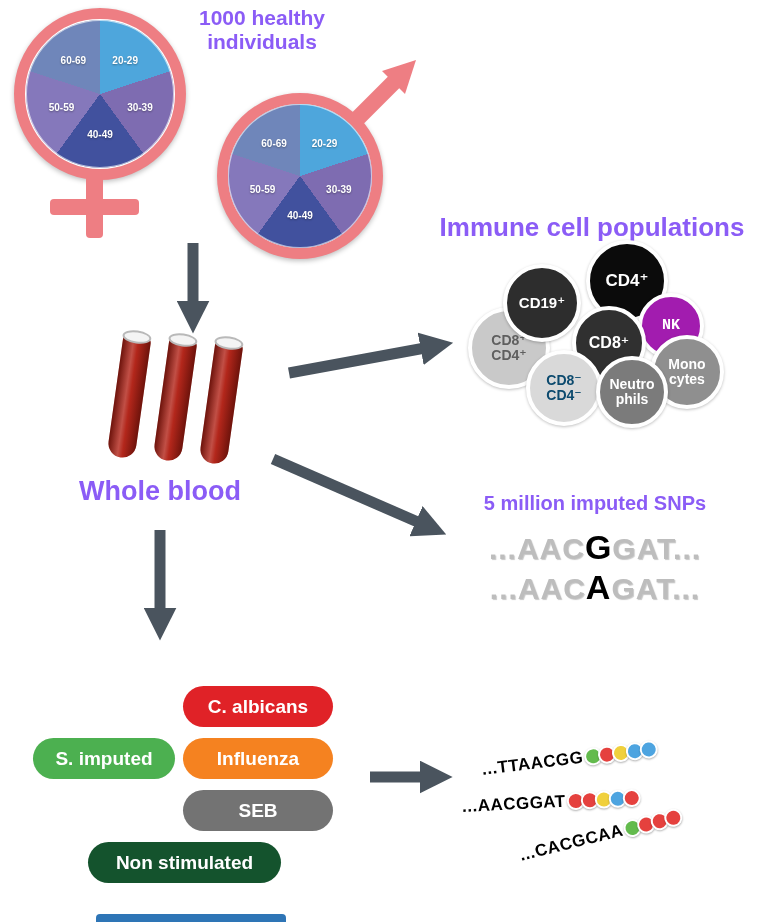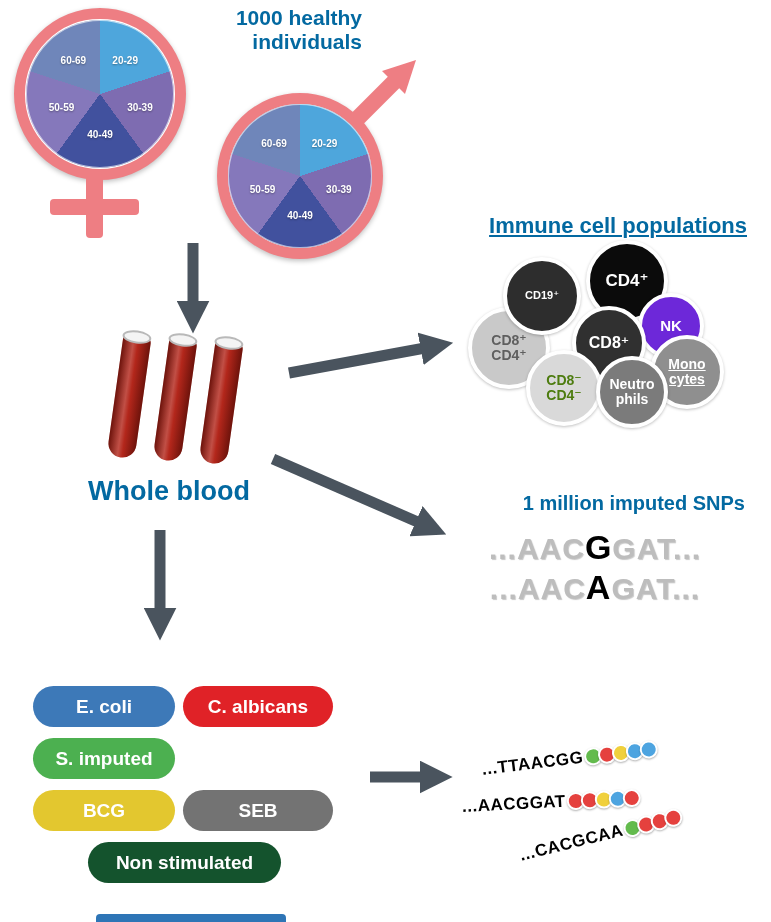--- a/index.html
+++ b/index.html
@@ -1,21 +1,21 @@
 <!DOCTYPE html>
 <html><head>
 <meta charset="utf-8">
 <style>
   * { margin:0; padding:0; box-sizing:border-box; }
   html,body { background:#fff; }
   body { font-family:"Liberation Sans","DejaVu Sans",sans-serif; }
   .canvas { position:relative; width:771px; height:922px; background:#fff; overflow:hidden; }
   .abs { position:absolute; }
   .preline { white-space:pre-line; }
-  .h-title { position:absolute; font-weight:bold; color:#0369a1; text-align:right; line-height:1.15; }
+  .h-title { position:absolute; font-weight:bold; color:#8b5cf6; text-align:center; line-height:1.15; }
 
   
   #cohort-title { left:162px; top:6px; width:200px; font-size:21px; }
 
   
   .sym-circle { position:absolute; border-radius:50%; border:11px solid #ee7e83; background:#fff;
                 box-shadow:0 2px 5px rgba(0,0,0,.25); }
   #female-circle { left:14px; top:8px; width:172px; height:172px; }
   #male-circle   { left:217px; top:93px; width:166px; height:166px; }
   .pie { position:absolute; border-radius:50%; box-shadow:inset 0 0 0 1px rgba(255,255,255,.6); }
@@ -34,31 +34,31 @@
               background:#f4f4f4; border:2px solid #b9b9b9; z-index:2; }
   .tube-body { position:absolute; top:7px; left:3px; width:28px; height:121px;
                border-radius:4px 4px 14px 14px; }
   .tube-body::after { content:''; position:absolute; inset:0; border-radius:inherit;
                background:linear-gradient(90deg, rgba(0,0,0,.38), rgba(255,255,255,.22) 38%,
                           rgba(255,255,255,.04) 55%, rgba(0,0,0,.38)); }
   #tube1 { left:112px; top:330px; } #tube2 { left:158px; top:333px; } #tube3 { left:204px; top:336px; }
   #whole-blood { left:70px; top:476px; width:180px; font-size:27px; }
 
   
-  #immune-title { left:437px; top:213px; width:310px; font-size:22px;text-decoration:underline; }
+  #immune-title { left:437px; top:213px; width:310px; font-size:26px; }
   .cell { position:absolute; border-radius:50%; border:4px solid #fff; display:flex;
           align-items:center; justify-content:center; text-align:center; font-weight:bold;
           line-height:1.05; white-space:pre-line; box-shadow:0 1px 3px rgba(0,0,0,.25); }
   #c-dpdp   { left:468px; top:307px; width:82px; height:82px; font-size:14px; }
-  #c-cd19   { left:503px; top:257px; width:78px; height:78px; font-size:11px; }
+  #c-cd19   { left:503px; top:264px; width:78px; height:78px; font-size:15px; }
   #c-cd4    { left:586px; top:240px; width:82px; height:82px; font-size:17px; }
   #c-nk     { left:638px; top:293px; width:66px; height:66px; font-size:15px; }
   #c-cd8    { left:572px; top:306px; width:74px; height:74px; font-size:16px; }
   #c-dndn   { left:526px; top:350px; width:76px; height:76px; font-size:14px; }
-  #c-mono   { left:650px; top:335px; width:74px; height:74px; font-size:14px;text-decoration:underline; }
+  #c-mono   { left:650px; top:335px; width:74px; height:74px; font-size:14px; }
   #c-neutro { left:596px; top:356px; width:72px; height:72px; font-size:14px; }
 
   
   #snp-title { left:445px; top:492px; width:300px; font-size:20px; }
   .snp-line { position:absolute; width:310px; text-align:center; font-weight:bold; font-size:30px;
               letter-spacing:1px; color:#bdbdbd; text-shadow:1px 1px 1px rgba(0,0,0,.22); }
   .snp-line .snp { color:#000; font-size:34px; text-shadow:none; }
   #snp-line1 { left:440px; top:528px; }
   #snp-line2 { left:440px; top:568px; }
 
@@ -141,41 +141,40 @@
     <div class="tube-rim"></div>
     <div class="tube-body" style="background: rgb(176, 30, 18);"></div>
   </div>
   <div id="whole-blood" class="h-title">Whole blood</div>
 
   <div id="immune-title" class="h-title">Immune cell populations</div>
   <div id="c-dpdp" class="cell" style="background: rgb(201, 201, 201); color: rgb(95, 95, 95);">CD8⁺
 CD4⁺</div>
   <div id="c-cd19" class="cell" style="background: rgb(45, 45, 45); color: rgb(255, 255, 255);">CD19⁺</div>
   <div id="c-cd4" class="cell" style="background: rgb(11, 11, 11); color: rgb(255, 255, 255);">CD4⁺</div>
-  <div id="c-nk" class="cell" style="background: #6d28d9; color: rgb(255, 255, 255);">NK</div>
+  <div id="c-nk" class="cell" style="background: #a21caf; color: rgb(255, 255, 255); font-family: Liberation Mono, monospace;">NK</div>
   <div id="c-cd8" class="cell" style="background: rgb(48, 48, 48); color: rgb(255, 255, 255);">CD8⁺</div>
-  <div id="c-dndn" class="cell" style="background: rgb(217, 217, 217); color: #4d7c0f;">CD8⁻
+  <div id="c-dndn" class="cell" style="background: rgb(217, 217, 217); color: #0c4a6e;">CD8⁻
 CD4⁻</div>
   <div id="c-mono" class="cell" style="background: rgb(143, 143, 143); color: rgb(255, 255, 255);">Mono
 cytes</div>
   <div id="c-neutro" class="cell" style="background: rgb(123, 123, 123); color: rgb(255, 255, 255);">Neutro
 phils</div>
 
-  <div id="snp-title" class="h-title">1 million imputed SNPs</div>
+  <div id="snp-title" class="h-title">5 million imputed SNPs</div>
   <div id="snp-line1" class="snp-line">
     <span>...AAC</span><span class="snp">G</span><span>GAT...</span>
   </div>
   <div id="snp-line2" class="snp-line">
     <span>...AAC</span><span class="snp">A</span><span>GAT...</span>
   </div>
 
-  <div id="p-ecoli" class="pill" style="background: rgb(61, 121, 184);">E. coli</div>
   <div id="p-calb" class="pill" style="background: rgb(224, 34, 39);">C. albicans</div>
   <div id="p-saur" class="pill" style="background: rgb(76, 176, 80);">S. imputed</div>
-  <div id="p-bcg" class="pill" style="background: rgb(227, 199, 47);">BCG</div>
+  <div id="p-infl" class="pill" style="background: rgb(245, 130, 32);">Influenza</div>
   <div id="p-seb" class="pill" style="background: #737373;">SEB</div>
   <div id="p-non" class="pill" style="background: #14532d;">Non stimulated</div>
 
   <div id="exp-row1" class="exp-row">
     <span class="seq-text">...TTAACGG</span>
     <span style="display:flex;">
         <span class="dot" style="background: rgb(99, 187, 77);"></span>
         <span class="dot" style="background: rgb(229, 65, 62);"></span>
         <span class="dot" style="background: rgb(240, 208, 60);"></span>
         <span class="dot" style="background: rgb(77, 164, 224);"></span>

